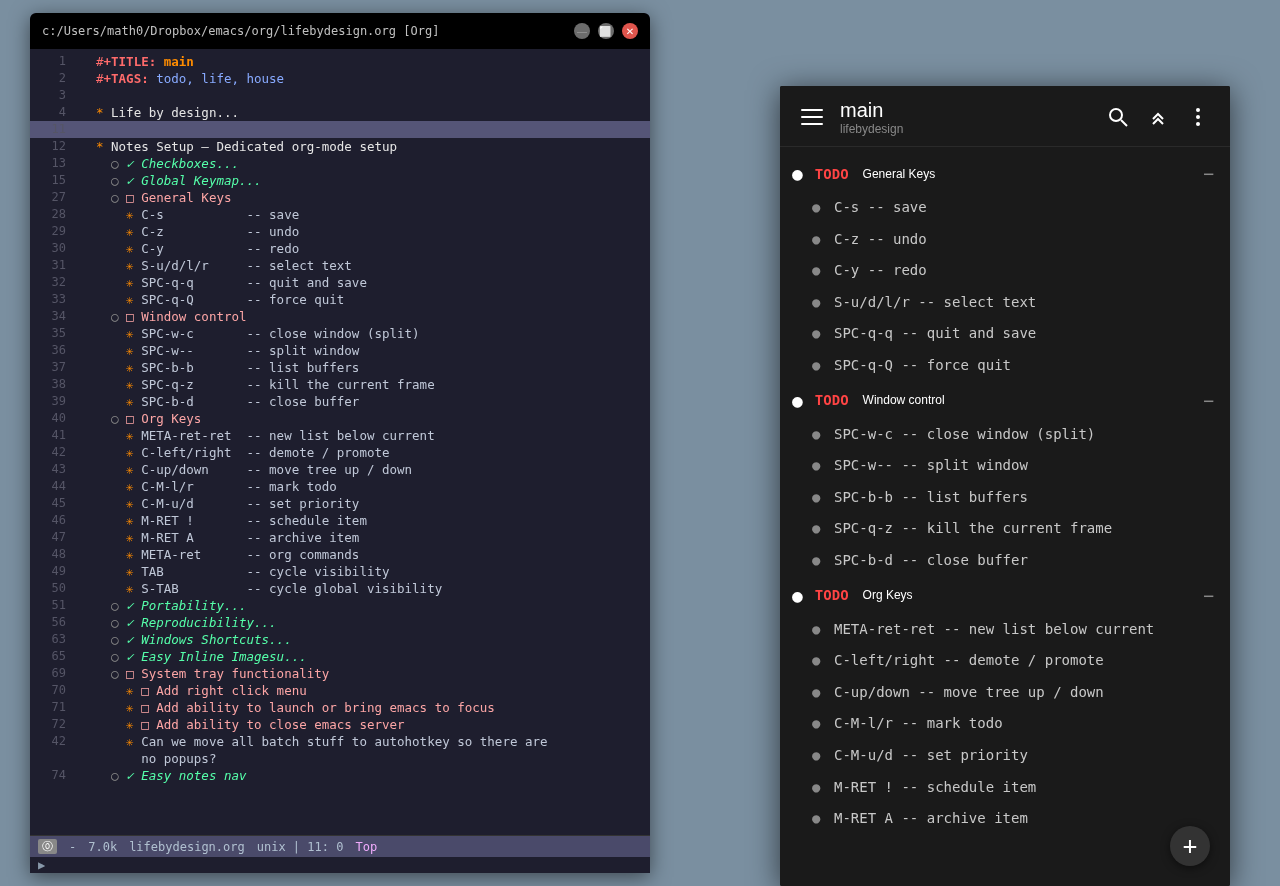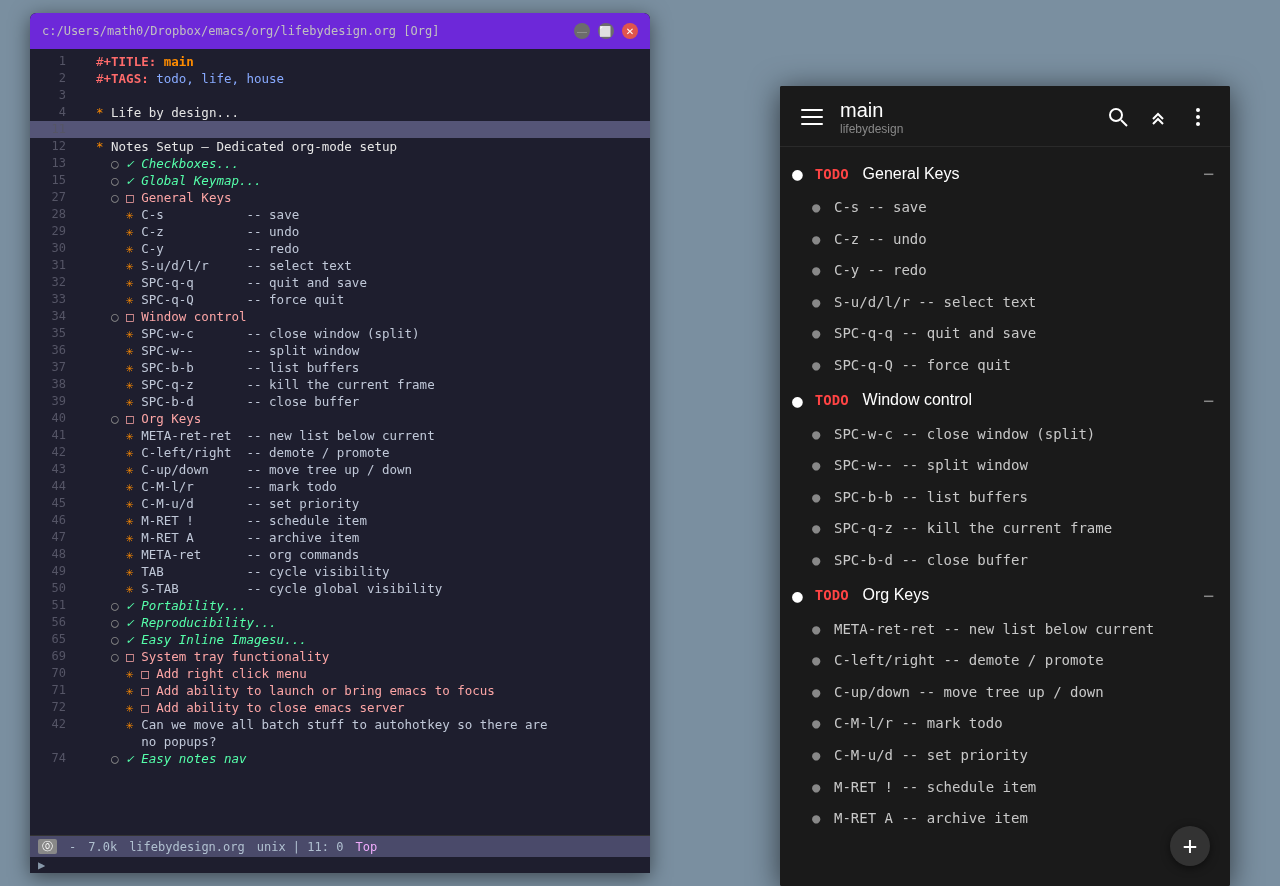--- a/index.html
+++ b/index.html
@@ -19,21 +19,21 @@
       margin: 13px 0 0 30px;
       background: #2a2a3a;
       border-radius: 6px 6px 0 0;
       display: flex;
       flex-direction: column;
       overflow: hidden;
       box-shadow: 0 4px 20px rgba(0,0,0,0.5);
     }
 
     .editor-titlebar {
-      background: #6d28d9;
+      background: #000000;
       padding: 8px 12px;
       display: flex;
       align-items: center;
       justify-content: space-between;
       border-radius: 6px 6px 0 0;
       min-height: 36px;
     }
 
     .editor-titlebar-title {
       color: #c0c0c0;
@@ -236,21 +236,21 @@
     .todo-badge {
       color: #ff4444;
       font-weight: bold;
       font-size: 14px;
       font-family: monospace;
       margin-right: 4px;
     }
 
     .section-title {
       color: #fff;
-      font-size: 16px;
+      font-size: 12px;
       font-family: sans-serif;
       flex: 1;
     }
 
     .collapse-btn {
       color: #888;
       font-size: 18px;
       cursor: pointer;
       padding: 0 4px;
     }
@@ -471,20 +471,24 @@
     <div class="line">
       <span class="line-num">51</span>
       <span class="line-content"><span class="c-dim">  ○ </span><span class="c-check-done">✓ Portability...</span></span>
     </div>
 
     <div class="line">
       <span class="line-num">56</span>
       <span class="line-content"><span class="c-dim">  ○ </span><span class="c-check-done">✓ Reproducibility...</span></span>
     </div>
 
+    <div class="line">
+      <span class="line-num">63</span>
+      <span class="line-content"><span class="c-dim">  ○ </span><span class="c-check-done">✓ Windows Shortcuts...</span></span>
+    </div>
 
     <div class="line">
       <span class="line-num">65</span>
       <span class="line-content"><span class="c-dim">  ○ </span><span class="c-check-done">✓ Easy Inline Imagesu...</span></span>
     </div>
 
 
     <div class="line">
       <span class="line-num">69</span>
       <span class="line-content"><span class="c-dim">  ○ </span><span class="c-check-todo">□ System tray functionality</span></span>

